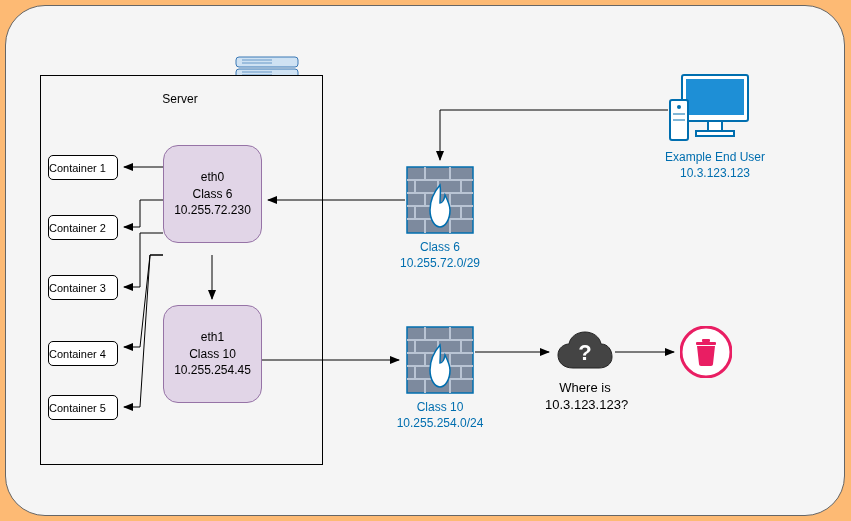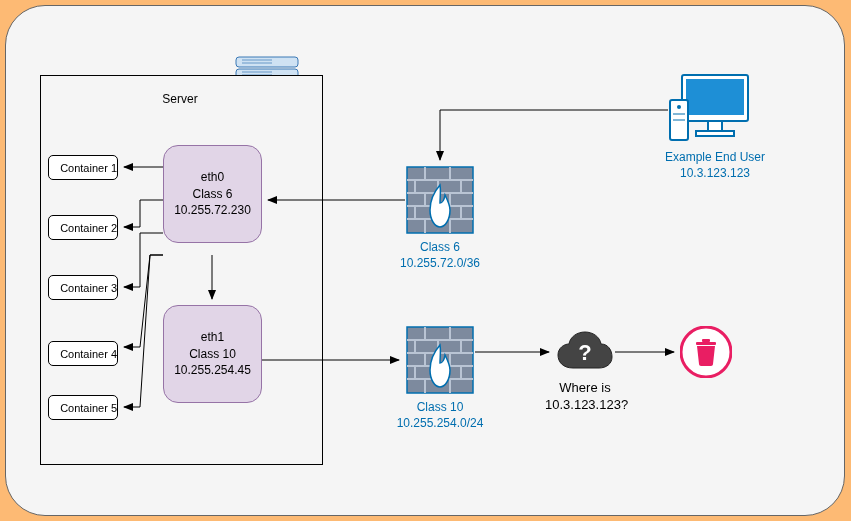--- a/index.html
+++ b/index.html
@@ -1,21 +1,21 @@
 <!DOCTYPE html>
 <html><head>
 <meta charset="utf-8">
 <style>
 *{box-sizing:border-box;margin:0;padding:0}
 body{font-family:Helvetica,Arial,sans-serif;font-size:12px;background:#fff}
 .canvas{position:relative;width:851px;height:521px;background:#fdba74}
 .outer-frame{position:absolute;left:5px;top:5px;width:840px;height:511px;background:#f5f5f5;border:1px solid #666;border-radius:40px}
 .server-box{position:absolute;left:40px;top:75px;width:283px;height:390px;border:1px solid #000;background:#f5f5f5}
 .server-title{position:absolute;left:140px;top:92px;width:80px;text-align:center}
-.container-box{position:absolute;width:70px;height:25px;border:1px solid #000;border-radius:5px;background:#fff;display:flex;align-items:center;justify-content:flex-end;font-size:11px}
+.container-box{position:absolute;width:70px;height:25px;border:1px solid #000;border-radius:5px;background:#fff;display:flex;align-items:center;justify-content:flex-start;font-size:11px}
 .iface-box{position:absolute;width:99px;height:98px;background:#e1d5e7;border:1px solid #9673a6;border-radius:15px;display:flex;flex-direction:column;align-items:center;justify-content:center;font-size:12px;text-align:center;line-height:1.4}
 .firewall{position:absolute;width:70px;height:70px}
 .firewall svg{width:70px;height:70px}
 .fw-label{position:absolute;text-align:center;color:#006eaf;font-size:12px;line-height:1.3}
 .monitor{position:absolute;width:90px;height:75px}
 .monitor-label{position:absolute;text-align:center;color:#006eaf;font-size:12px;line-height:1.3}
 .cloud-q{position:absolute;width:60px;height:45px}
 .cloud-label{position:absolute;text-align:center;font-size:13px;line-height:1.3}
 .trash{position:absolute;width:52px;height:52px}
 .server-icon{position:absolute;width:70px;height:62px}
@@ -100,21 +100,21 @@
           <line x1="33" y1="41" x2="33" y2="54"></line>
           <line x1="56" y1="41" x2="56" y2="54"></line>
         <line x1="20" y1="54" x2="20" y2="68"></line>
           <line x1="45" y1="54" x2="45" y2="68"></line>
       </g>
       <path d="M35 20 C28 28 25 35 25 45 C25 55 30 62 35 62 C40 62 45 55 45 45 C45 40 43 36 40 30 C39 36 37 38 35 38 C35 32 36 26 35 20 Z" fill="#fff" stroke="#006eaf" stroke-width="1.5"></path>
     </svg>
   </div>
   <div class="fw-label" style="left:395px;top:240px;width:90px">
     <span>Class 6</span><br>
-    <span>10.255.72.0/36</span>
+    <span>10.255.72.0/29</span>
   </div>
 
   <div class="firewall" style="left:405px;top:325px">
     <svg viewBox="0 0 70 70">
       <rect x="2" y="2" width="66" height="66" fill="#7d8a9e" stroke="#006eaf" stroke-width="1.5"></rect>
       <g stroke="#b9c4d4" stroke-width="2">
         <line x1="2" y1="15" x2="68" y2="15"></line>
           <line x1="2" y1="28" x2="68" y2="28"></line>
         <line x1="2" y1="41" x2="68" y2="41"></line>
           <line x1="2" y1="54" x2="68" y2="54"></line>

